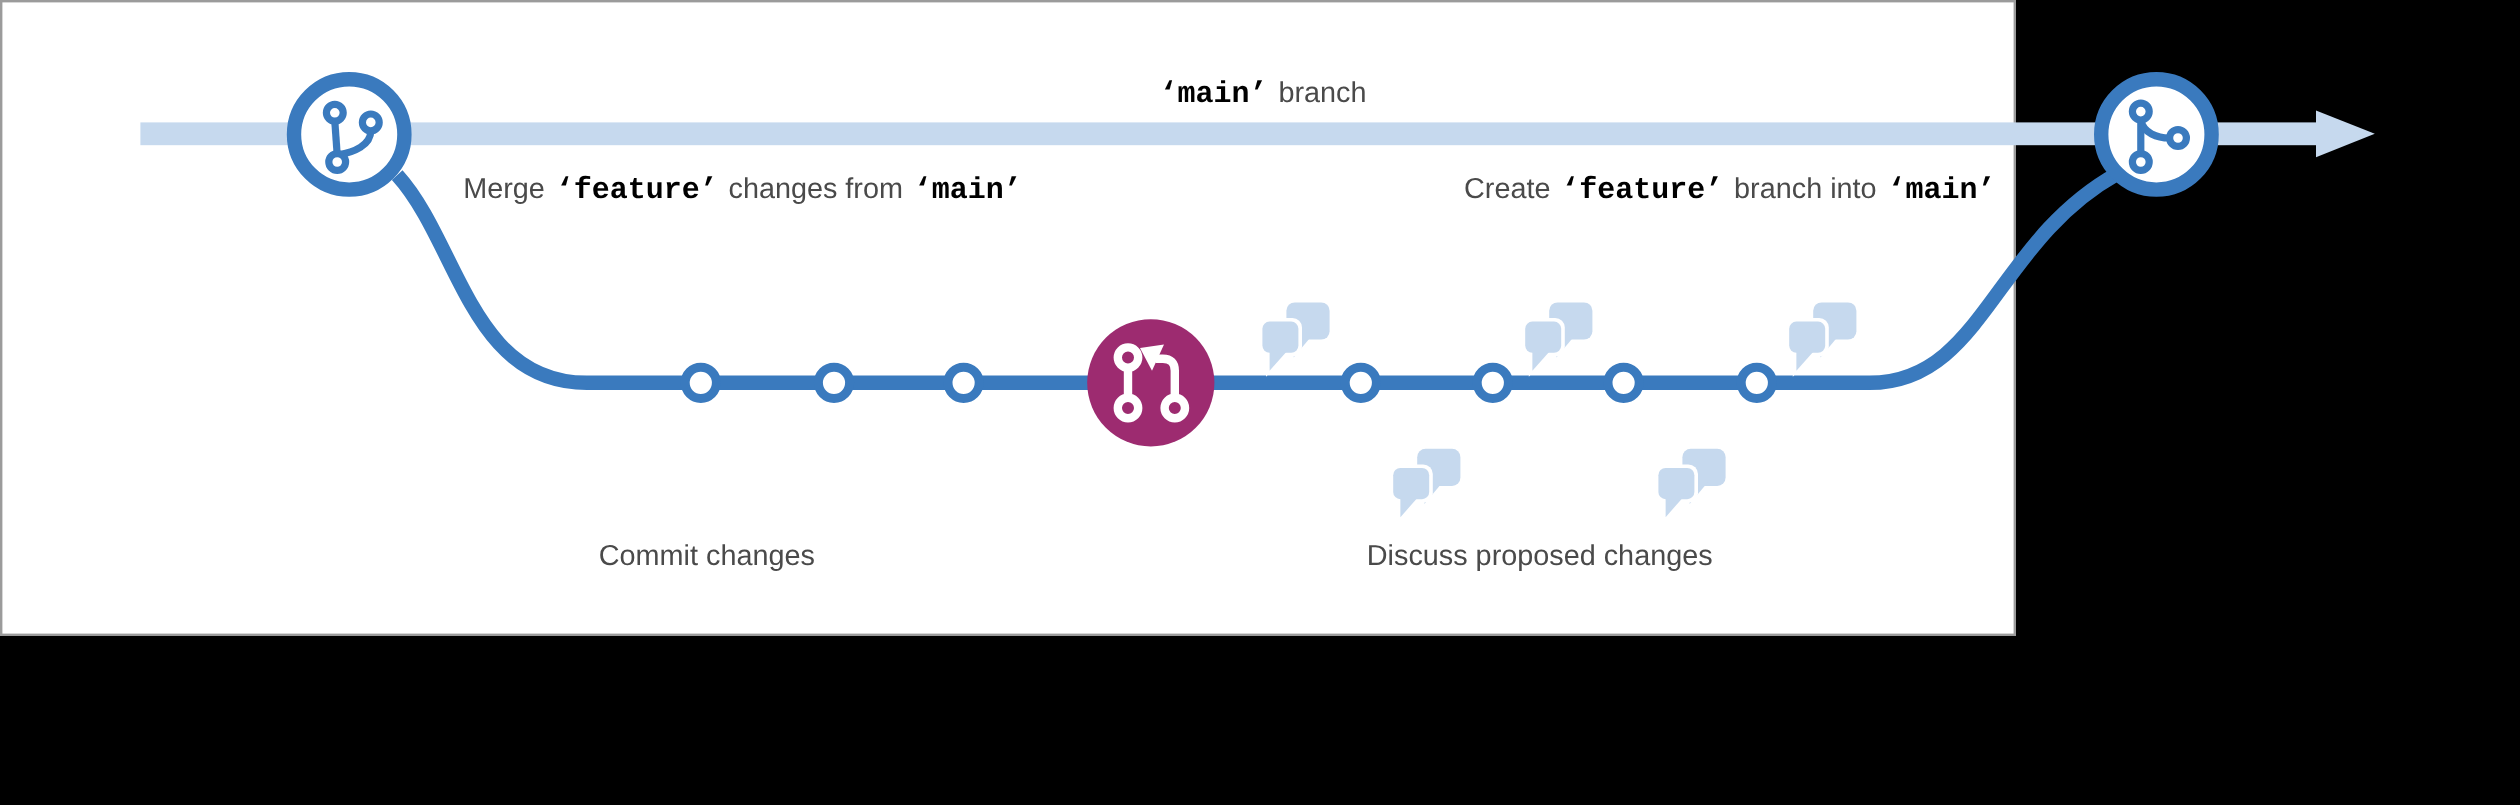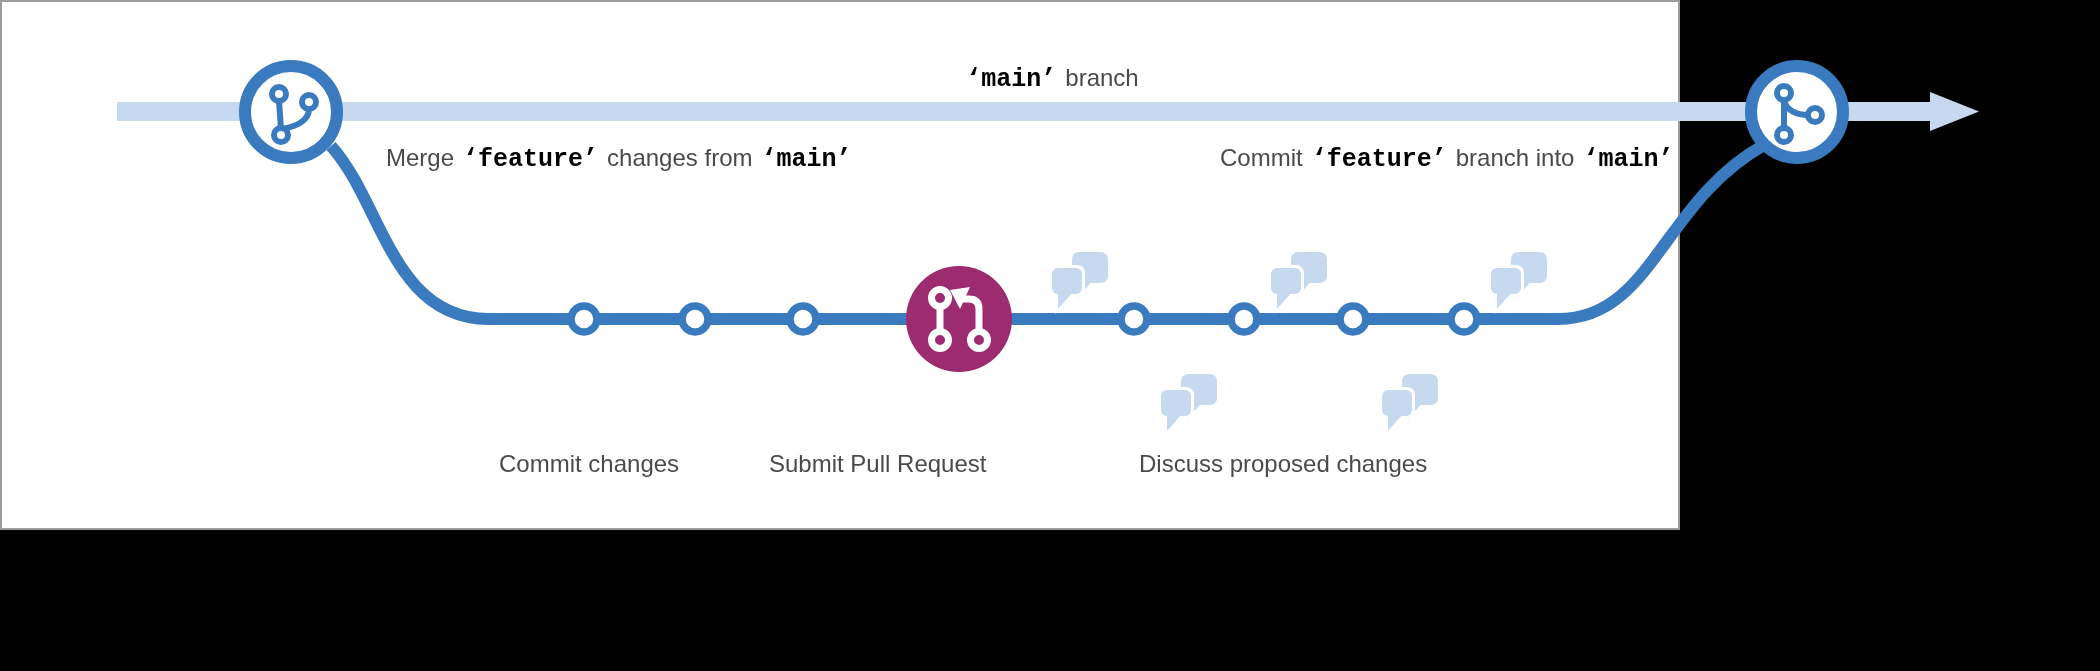--- a/index.html
+++ b/index.html
@@ -125,22 +125,21 @@
 
     <div class="label" style="left:896px;top:62px;width:300px;text-align:center;">
       <code>‘main’</code><span>branch</span>
     </div>
 
     <div class="label" style="left:384px;top:142px;">
       <span>Merge</span><code>‘feature’</code><span>changes from</span><code>‘main’</code>
     </div>
 
     <div class="label" style="left:1218px;top:142px;">
-      <span>Commit</span><code>‘feature’</code><span>branch into</span><code>‘main’</code>
+      <span>Create</span><code>‘feature’</code><span>branch into</span><code>‘main’</code>
     </div>
 
     <div class="step-label" style="left:497px;top:448px;">Commit changes</div>
-    <div class="step-label" style="left:767px;top:448px;">Submit Pull Request</div>
     <div class="step-label" style="left:1137px;top:448px;">Discuss proposed changes</div>
   </div>
 
   <div class="letterbox"></div>
 </div>
 
 </body></html>

